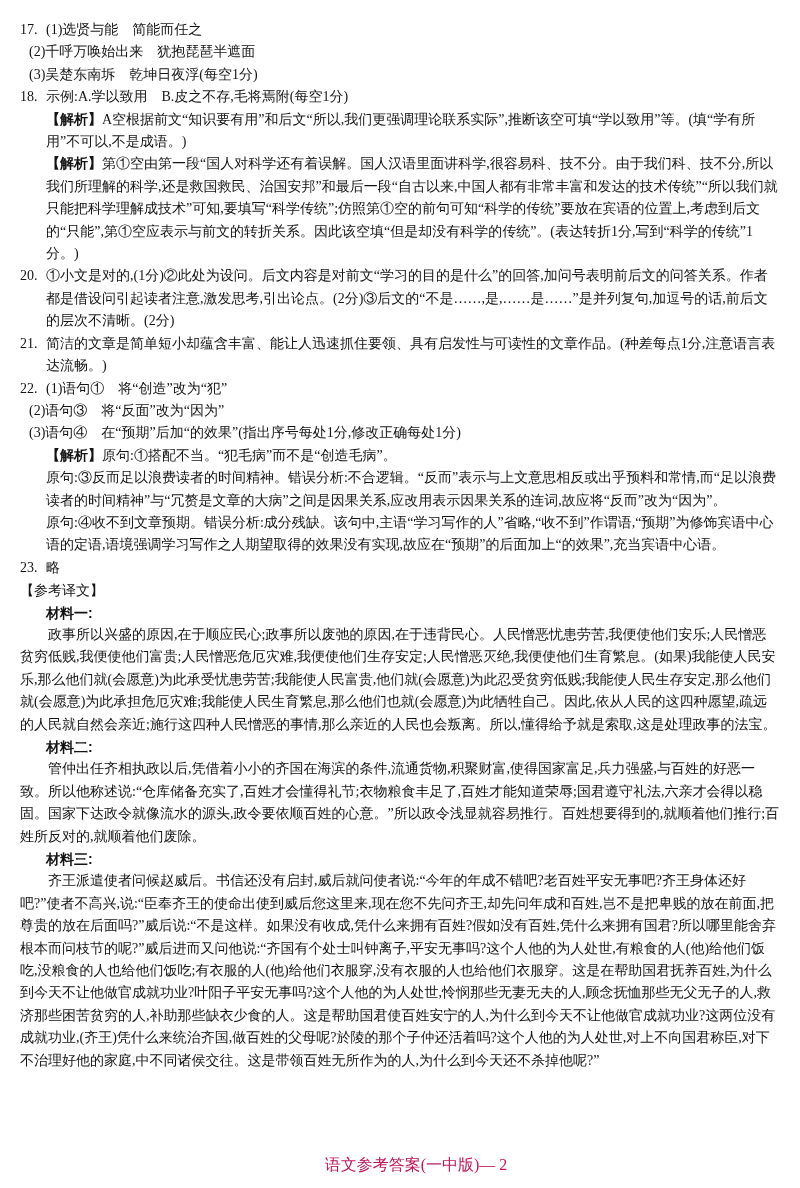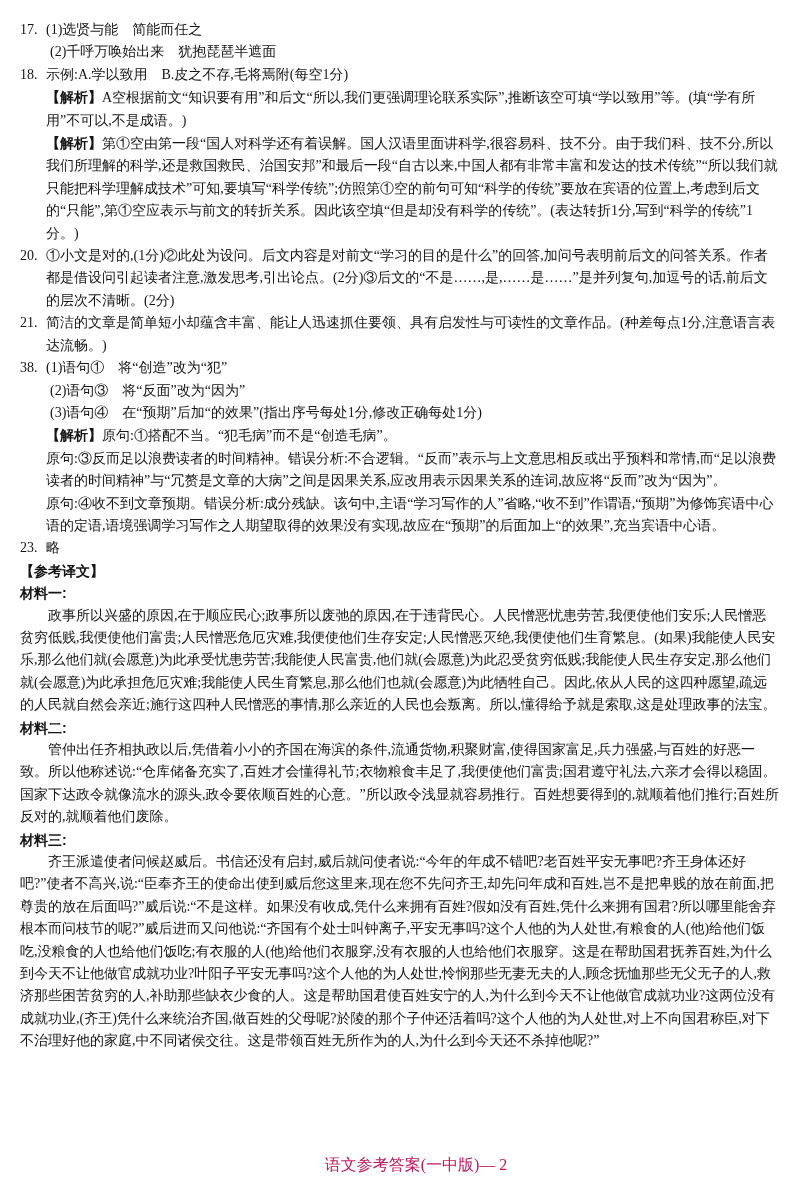--- a/index.html
+++ b/index.html
@@ -6,76 +6,77 @@
   .page{
     width:800px;height:1188px;box-sizing:border-box;position:relative;
     background:#ffffff;color:#141414;
     font-family:"Liberation Serif","DejaVu Serif",serif;
     font-size:14px;line-height:22.4px;
     padding:19px 20px 0 20px;overflow:hidden;
   }
   p{margin:0;padding:0;}
   .item{padding-left:26px;text-indent:-26px;}
   .num{display:inline-block;width:26px;text-indent:0;}
-  .sub{margin-left:30px;}
+  .sub{margin-left:9px;}
   .jx{margin-left:26px;}
-  b.hx{font-family:Liberation Sans, sans-serif;font-weight:bold;}
-  .ref-head{font-family:"Liberation Sans","DejaVu Sans",sans-serif;font-weight:bold;}
-  .mat-head{font-family:"Liberation Sans","DejaVu Sans",sans-serif;font-weight:bold;}
+  b.hx{font-family:Liberation Mono, monospace;font-weight:bold;}
+  .ref-head{font-family:"Liberation Sans","DejaVu Sans",sans-serif;font-weight:normal;}
+  .mat-head{margin-left:26px;font-family:"Liberation Sans","DejaVu Sans",sans-serif;font-weight:bold;}
   .trans-para{text-indent:2em;}
   .footer{
     position:absolute;left:16px;bottom:12px;width:100%;
     text-align:center;font-size:16px;color:#be185d;
   }
 </style>
 </head>
 <body>
 
 <div class="page">
 
   <section>
     <p class="item"><span class="num">17.</span><span>(1)选贤与能　简能而任之</span></p>
     <p class="sub">(2)千呼万唤始出来　犹抱琵琶半遮面</p>
+    <p class="sub">(3)吴楚东南坼　乾坤日夜浮(每空1分)</p>
   </section>
 
   <section>
     <p class="item"><span class="num">18.</span><span>示例:A.学以致用　B.皮之不存,毛将焉附(每空1分)</span></p>
     <p class="jx"><b class="hx">【解析】</b><span>A空根据前文“知识要有用”和后文“所以,我们更强调理论联系实际”,推断该空可填“学以致用”等。(填“学有所用”不可以,不是成语。)</span></p>
   </section>
 
   <section>
     <p class="jx"><b class="hx">【解析】</b><span>第①空由第一段“国人对科学还有着误解。国人汉语里面讲科学,很容易科、技不分。由于我们科、技不分,所以我们所理解的科学,还是救国救民、治国安邦”和最后一段“自古以来,中国人都有非常丰富和发达的技术传统”“所以我们就只能把科学理解成技术”可知,要填写“科学传统”;仿照第①空的前句可知“科学的传统”要放在宾语的位置上,考虑到后文的“只能”,第①空应表示与前文的转折关系。因此该空填“但是却没有科学的传统”。(表达转折1分,写到“科学的传统”1分。)</span></p>
   </section>
 
   <section>
     <p class="item"><span class="num">20.</span><span>①小文是对的,(1分)②此处为设问。后文内容是对前文“学习的目的是什么”的回答,加问号表明前后文的问答关系。作者都是借设问引起读者注意,激发思考,引出论点。(2分)③后文的“不是……,是,……是……”是并列复句,加逗号的话,前后文的层次不清晰。(2分)</span></p>
   </section>
 
   <section>
     <p class="item"><span class="num">21.</span><span>简洁的文章是简单短小却蕴含丰富、能让人迅速抓住要领、具有启发性与可读性的文章作品。(种差每点1分,注意语言表达流畅。)</span></p>
   </section>
 
   <section>
-    <p class="item"><span class="num">38.</span><span>(1)语句①　将“创造”改为“犯”</span></p>
+    <p class="item"><span class="num">22.</span><span>(1)语句①　将“创造”改为“犯”</span></p>
     <p class="sub">(2)语句③　将“反面”改为“因为”</p>
     <p class="sub">(3)语句④　在“预期”后加“的效果”(指出序号每处1分,修改正确每处1分)</p>
     <p class="jx"><b class="hx">【解析】</b><span>原句:①搭配不当。“犯毛病”而不是“创造毛病”。</span></p>
     <p class="jx">原句:③反而足以浪费读者的时间精神。错误分析:不合逻辑。“反而”表示与上文意思相反或出乎预料和常情,而“足以浪费读者的时间精神”与“冗赘是文章的大病”之间是因果关系,应改用表示因果关系的连词,故应将“反而”改为“因为”。</p>
     <p class="jx">原句:④收不到文章预期。错误分析:成分残缺。该句中,主语“学习写作的人”省略,“收不到”作谓语,“预期”为修饰宾语中心语的定语,语境强调学习写作之人期望取得的效果没有实现,故应在“预期”的后面加上“的效果”,充当宾语中心语。</p>
   </section>
 
   <section>
     <p class="item"><span class="num">23.</span><span>略</span></p>
   </section>
 
   <section class="trans">
     <p class="ref-head">【参考译文】</p>
     <p class="mat-head">材料一:</p>
     <p class="trans-para">政事所以兴盛的原因,在于顺应民心;政事所以废弛的原因,在于违背民心。人民憎恶忧患劳苦,我便使他们安乐;人民憎恶贫穷低贱,我便使他们富贵;人民憎恶危厄灾难,我便使他们生存安定;人民憎恶灭绝,我便使他们生育繁息。(如果)我能使人民安乐,那么他们就(会愿意)为此承受忧患劳苦;我能使人民富贵,他们就(会愿意)为此忍受贫穷低贱;我能使人民生存安定,那么他们就(会愿意)为此承担危厄灾难;我能使人民生育繁息,那么他们也就(会愿意)为此牺牲自己。因此,依从人民的这四种愿望,疏远的人民就自然会亲近;施行这四种人民憎恶的事情,那么亲近的人民也会叛离。所以,懂得给予就是索取,这是处理政事的法宝。</p>
     <p class="mat-head">材料二:</p>
-    <p class="trans-para">管仲出任齐相执政以后,凭借着小小的齐国在海滨的条件,流通货物,积聚财富,使得国家富足,兵力强盛,与百姓的好恶一致。所以他称述说:“仓库储备充实了,百姓才会懂得礼节;衣物粮食丰足了,我便使他们富贵;国君遵守礼法,六亲才会得以稳固。国家下达政令就像流水的源头,政令要依顺百姓的心意。”所以政令浅显就容易推行。百姓想要得到的,就顺着他们推行;百姓所反对的,就顺着他们废除。</p>
+    <p class="trans-para">管仲出任齐相执政以后,凭借着小小的齐国在海滨的条件,流通货物,积聚财富,使得国家富足,兵力强盛,与百姓的好恶一致。所以他称述说:“仓库储备充实了,百姓才会懂得礼节;衣物粮食丰足了,百姓才能知道荣辱;国君遵守礼法,六亲才会得以稳固。国家下达政令就像流水的源头,政令要依顺百姓的心意。”所以政令浅显就容易推行。百姓想要得到的,就顺着他们推行;百姓所反对的,就顺着他们废除。</p>
     <p class="mat-head">材料三:</p>
     <p class="trans-para">齐王派遣使者问候赵威后。书信还没有启封,威后就问使者说:“今年的年成不错吧?老百姓平安无事吧?齐王身体还好吧?”使者不高兴,说:“臣奉齐王的使命出使到威后您这里来,现在您不先问齐王,却先问年成和百姓,岂不是把卑贱的放在前面,把尊贵的放在后面吗?”威后说:“不是这样。如果没有收成,凭什么来拥有百姓?假如没有百姓,凭什么来拥有国君?所以哪里能舍弃根本而问枝节的呢?”威后进而又问他说:“齐国有个处士叫钟离子,平安无事吗?这个人他的为人处世,有粮食的人(他)给他们饭吃,没粮食的人也给他们饭吃;有衣服的人(他)给他们衣服穿,没有衣服的人也给他们衣服穿。这是在帮助国君抚养百姓,为什么到今天不让他做官成就功业?叶阳子平安无事吗?这个人他的为人处世,怜悯那些无妻无夫的人,顾念抚恤那些无父无子的人,救济那些困苦贫穷的人,补助那些缺衣少食的人。这是帮助国君使百姓安宁的人,为什么到今天不让他做官成就功业?这两位没有成就功业,(齐王)凭什么来统治齐国,做百姓的父母呢?於陵的那个子仲还活着吗?这个人他的为人处世,对上不向国君称臣,对下不治理好他的家庭,中不同诸侯交往。这是带领百姓无所作为的人,为什么到今天还不杀掉他呢?”</p>
   </section>
 
   <div class="footer">语文参考答案(一中版)— 2</div>
 
 </div>
 
 </body></html>

